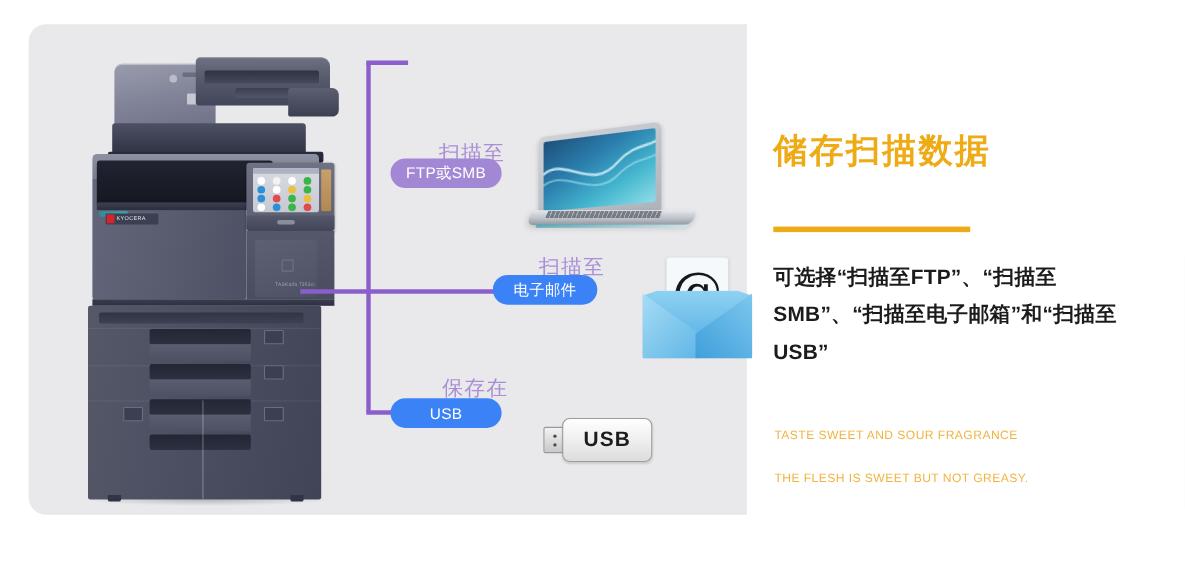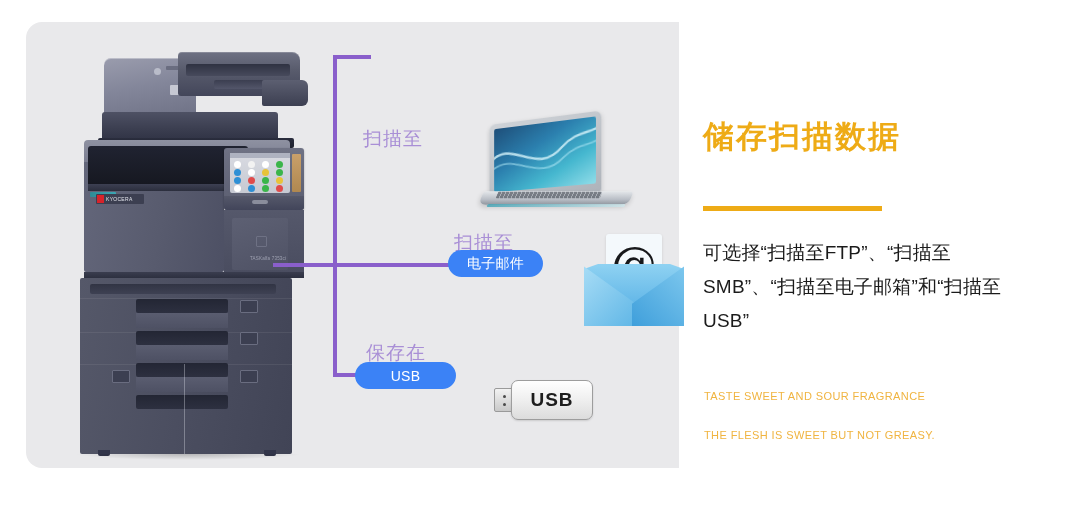--- a/index.html
+++ b/index.html
@@ -256,20 +256,21 @@
   }
   .pill-light { background: #a287d4; }
   .pill-dark  { background: #3b82f6; }
 
   .pill-caption {
     position: absolute;
     color: #a98fd6;
     font-size: 19px;
     letter-spacing: 1px;
     white-space: nowrap;
+    margin-left: 36px;
   }
 
   
   #laptop { position: absolute; left: 455px; top: 96px; width: 155px; height: 100px; }
   #laptop-lid-outer {
     position: absolute; left: 6px; top: 0px; width: 113px; height: 78px;
     background: linear-gradient(160deg,#cfd3d8 0%,#aeb3ba 100%);
     border-radius: 6px 6px 2px 2px;
     transform: skewY(-6deg) perspective(260px) rotateY(-9deg);
     box-shadow: 0 2px 5px rgba(0,0,0,.18);
@@ -370,20 +371,21 @@
     font-size: 17px; color: #eeab16; letter-spacing: .2px; white-space: nowrap;
   }
   #accent-bar {
     position: absolute; left: 0px; top: 206px;
     width: 179px; height: 5px; background: #eeab16;
   }
   #body-copy {
     position: absolute; left: 0px; top: 236px; width: 330px;
     font-size: 19px; color: #1b1b1b; line-height: 34px;
     letter-spacing: .2px;
+    font-weight: bold;
   }
   .footer-line {
     position: absolute; left: 1px;
     font-size: 11px; color: #f0b440; letter-spacing: .4px; white-space: nowrap;
   }
   #footer-1 { top: 390px; }
   #footer-2 { top: 429px; }
 </style>
 </head>
 <body>
@@ -474,20 +476,21 @@
     <line x1="309" y1="35" x2="309" y2="353" stroke="#8a5fcb" stroke-width="4"></line>
 
     <line x1="307" y1="35" x2="345" y2="35" stroke="#8a5fcb" stroke-width="4"></line>
 
     <line x1="309" y1="243" x2="428" y2="243" stroke="#8a5fcb" stroke-width="4"></line>
 
     <line x1="307" y1="353" x2="345" y2="353" stroke="#8a5fcb" stroke-width="4"></line>
   </svg>
 
   <div class="pill-caption" style="left:337px; top:104px">扫描至</div>
+  <div class="pill pill-light" style="left:329px; top:122px; width:101px">FTP或SMB</div>
 
   <div id="laptop">
     <div id="laptop-lid-outer">
       <div id="laptop-screen">
         <svg width="103" height="65" viewBox="0 0 103 65">
           <path d="M-4 34 C 18 10, 44 54, 70 26 C 84 12, 96 16, 106 10" fill="none" stroke="#cfeff7" stroke-width="2.4" opacity=".85"></path>
           <path d="M-4 44 C 20 22, 46 62, 72 36 C 86 24, 96 28, 106 22" fill="none" stroke="#a9e2f2" stroke-width="1.8" opacity=".6"></path>
         </svg>
       </div>
     </div>

